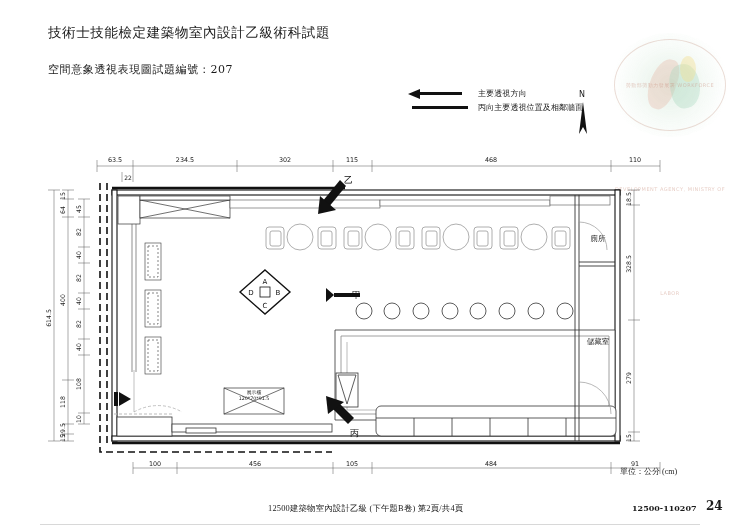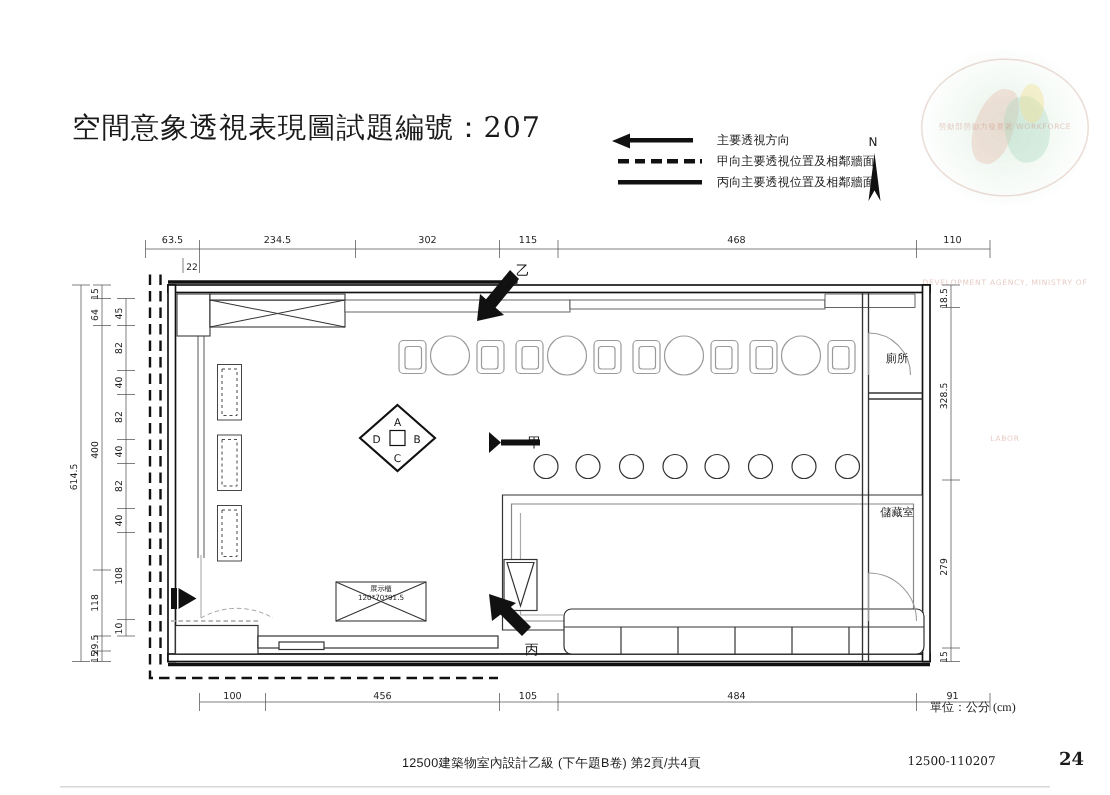--- a/index.html
+++ b/index.html
@@ -44,21 +44,21 @@
     background:rgba(240,215,120,.40);border-radius:50%;
   }
 
   
   .title1{
     position:absolute;left:48px;top:24px;font-size:13.5px;
     font-family:"DejaVu Serif","Liberation Serif",serif;
     letter-spacing:.6px;white-space:nowrap;
   }
   .title2{
-    position:absolute;left:48px;top:72px;font-size:19px;
+    position:absolute;left:48px;top:62px;font-size:11px;
     font-family:"DejaVu Serif","Liberation Serif",serif;
     letter-spacing:.6px;white-space:nowrap;
   }
   .desc{
     position:absolute;left:48px;top:88px;width:268px;
     font-size:8.3px;line-height:15px;letter-spacing:.2px;
     font-family:"DejaVu Serif","Liberation Serif",serif;
     color:#222;
   }
 
@@ -89,29 +89,30 @@
   
   .north{position:absolute;left:575px;top:100px;width:16px;height:40px;}
   .north .nlabel{position:absolute;left:4px;top:-10px;font-size:8px;}
 
   
   .drawing{position:absolute;left:0;top:0;width:740px;height:530px;}
 
   
   .footer-center{
     position:absolute;left:268px;top:503px;font-size:8.4px;
-    font-family:Liberation Sans, sans-serif;letter-spacing:.2px;
+    font-family:Liberation Serif, serif;letter-spacing:.2px;
   }
   .footer-unit{
     position:absolute;left:620px;top:466px;font-size:8px;
     font-family:Liberation Serif, serif;
   }
   .footer-code{
-    position:absolute;left:605px;top:503px;font-size:8px;
+    position:absolute;left:632px;top:503px;font-size:8px;
     font-family:"DejaVu Serif","Liberation Serif",serif;
+    font-weight:bold;
   }
   .footer-page{
     position:absolute;left:706px;top:499px;font-size:12px;font-weight:bold;
     font-family:"DejaVu Serif","Liberation Serif",serif;
   }
   .rule-bottom{position:absolute;left:40px;top:524px;width:660px;height:1px;background:#d8d8d8;}
 
   
   text{font-family:"DejaVu Sans","Liberation Sans",sans-serif;}
 </style>
@@ -121,34 +122,29 @@
 <div class="page">
 
   <div class="watermark">
     <div class="ring"></div>
     <div class="blob1"></div>
     <div class="blob2"></div>
     <div class="blob3"></div>
     <div class="wmtext">勞動部勞動力發展署 WORKFORCE DEVELOPMENT AGENCY, MINISTRY OF LABOR</div>
   </div>
 
+  <div class="title1">技術士技能檢定建築物室內設計乙級術科試題</div>
   <div class="title2">空間意象透視表現圖試題編號：207</div>
 
   <div class="legend">
     <div class="legend-row">
       <span class="legend-key">
           <i class="k-arrow"></i>
         </span>
       <span class="legend-label">主要透視方向</span>
-    </div>
-    <div class="legend-row">
-      <span class="legend-key">
-          <i class="k-dash"></i>
-        </span>
-      <span class="legend-label">甲向主要透視位置及相鄰牆面</span>
     </div>
     <div class="legend-row">
       <span class="legend-key">
           <i class="k-solid"></i>
         </span>
       <span class="legend-label">丙向主要透視位置及相鄰牆面</span>
     </div>
   </div>
 
   <div class="north">

